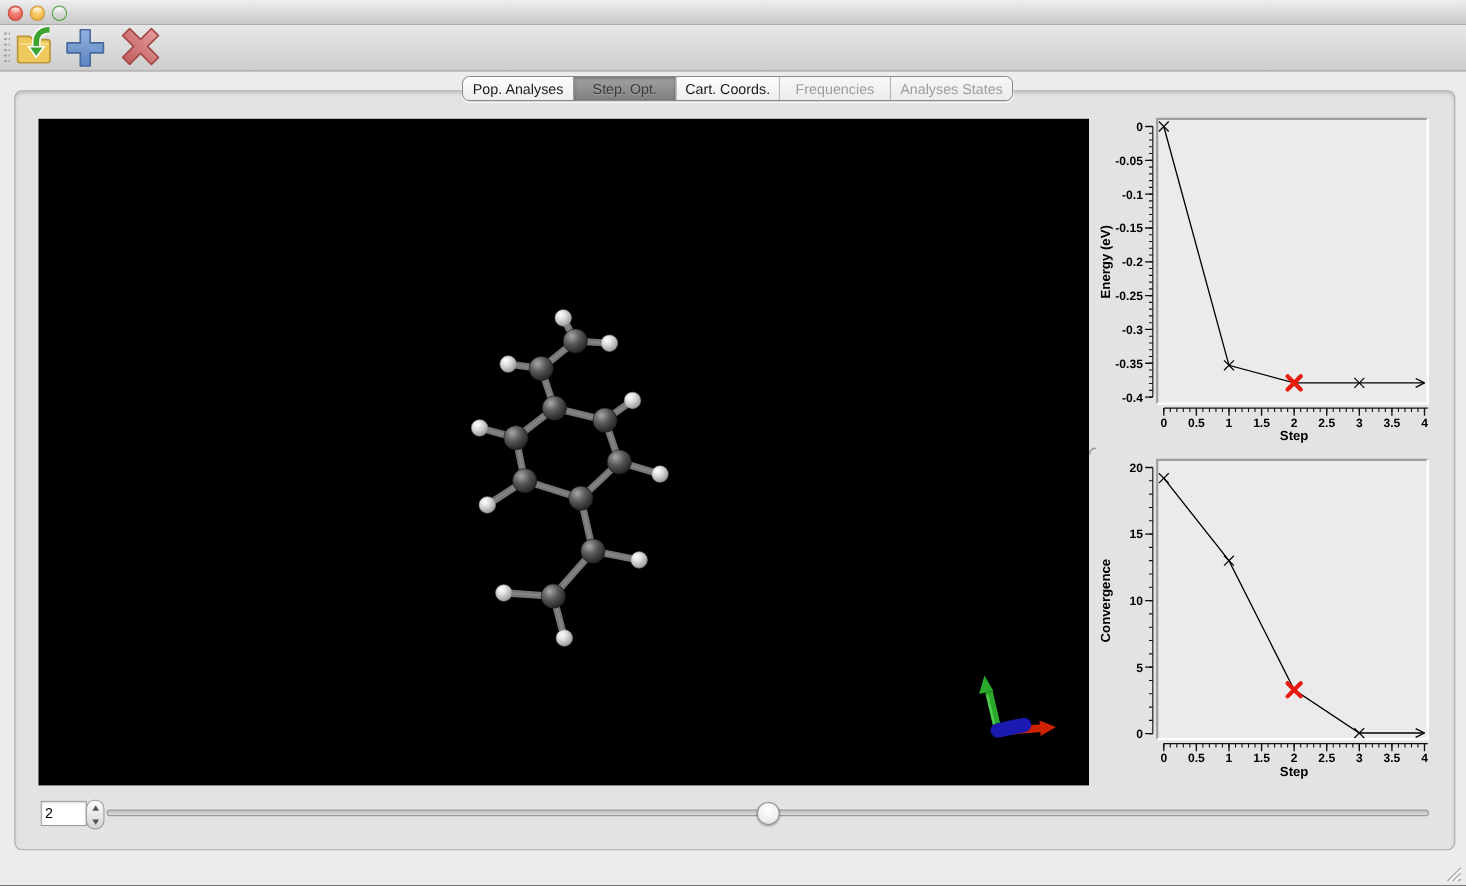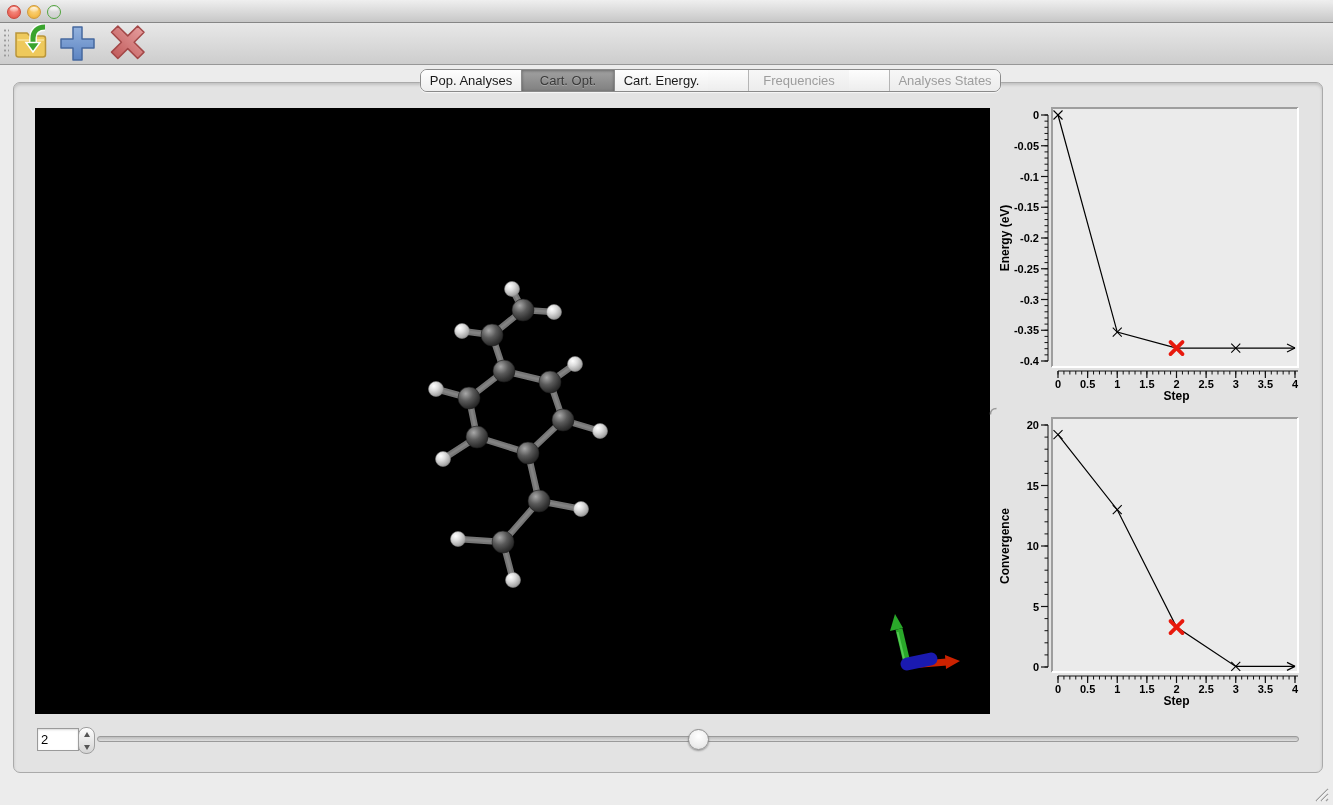--- a/index.html
+++ b/index.html
@@ -41,21 +41,21 @@
   }
   .tab{height:21px;line-height:21px;text-align:center;font-size:13px;color:#1a1a1a;
     background:linear-gradient(#fefefe,#eeeeee);box-sizing:border-box;}
   .tab:nth-child(1){width:100px;}
   .tab:nth-child(2){width:93px;border-left:1px solid #8a8a8a;}
   .tab:nth-child(3){width:94px;border-left:1px solid #8a8a8a;}
   .tab:nth-child(4){width:101px;border-left:1px solid #b5b5b5;}
   .tab:nth-child(5){width:111px;border-left:1px solid #b5b5b5;}
   .tab.selected{background:linear-gradient(#a2a2a2,#808080);color:#3a3a3a;
     box-shadow:inset 0 1px 3px rgba(0,0,0,.35);text-shadow:0 1px 0 rgba(255,255,255,.25);}
-  .tab.disabled{color:#9d9d9d;background:linear-gradient(#f7f7f7,#ececec);margin-left:40px;}
+  .tab.disabled{color:#9d9d9d;background:linear-gradient(#f7f7f7,#ececec);}
   
   .panel{
     position:absolute;left:13px;top:82px;width:1308px;height:689px;
     background:#e3e3e3;border:1px solid #aaaaaa;border-radius:7px;
     box-shadow:inset 0 2px 3px rgba(0,0,0,.15);
   }
   .viewport{position:absolute;left:35px;top:108px;width:955px;height:606px;background:#000;}
   .viewport svg{position:absolute;left:0;top:0;}
   .chart-svg{position:absolute;}
   #chart-0{left:995px;top:95px;}
@@ -139,22 +139,22 @@
       </defs>
       <g transform="rotate(45 23 20)">
         <path d="M18.5,-1 h9 v14 h14 v9 h-14 v14 h-9 v-14 h-14 v-9 h14 z" fill="url(#gRed)" stroke="#a34848" stroke-width="1.5" stroke-linejoin="round"></path>
       </g>
     </svg>
   </button>
 </div>
 
 <div class="tabs">
   <div class="tab">Pop. Analyses</div>
-  <div class="tab selected">Cart. Opt.</div>
-  <div class="tab">Cart. Energy.</div>
+  <div class="tab selected">Step. Opt.</div>
+  <div class="tab">Cart. Coords.</div>
   <div class="tab disabled">Frequencies</div>
   <div class="tab disabled">Analyses States</div>
 </div>
 
 <div class="panel"></div>
 
 <div class="viewport">
   <svg id="mol-svg" width="955" height="606" viewBox="35 108 955 606">
       <defs>
         <radialGradient id="gC" cx="35%" cy="30%" r="75%">

